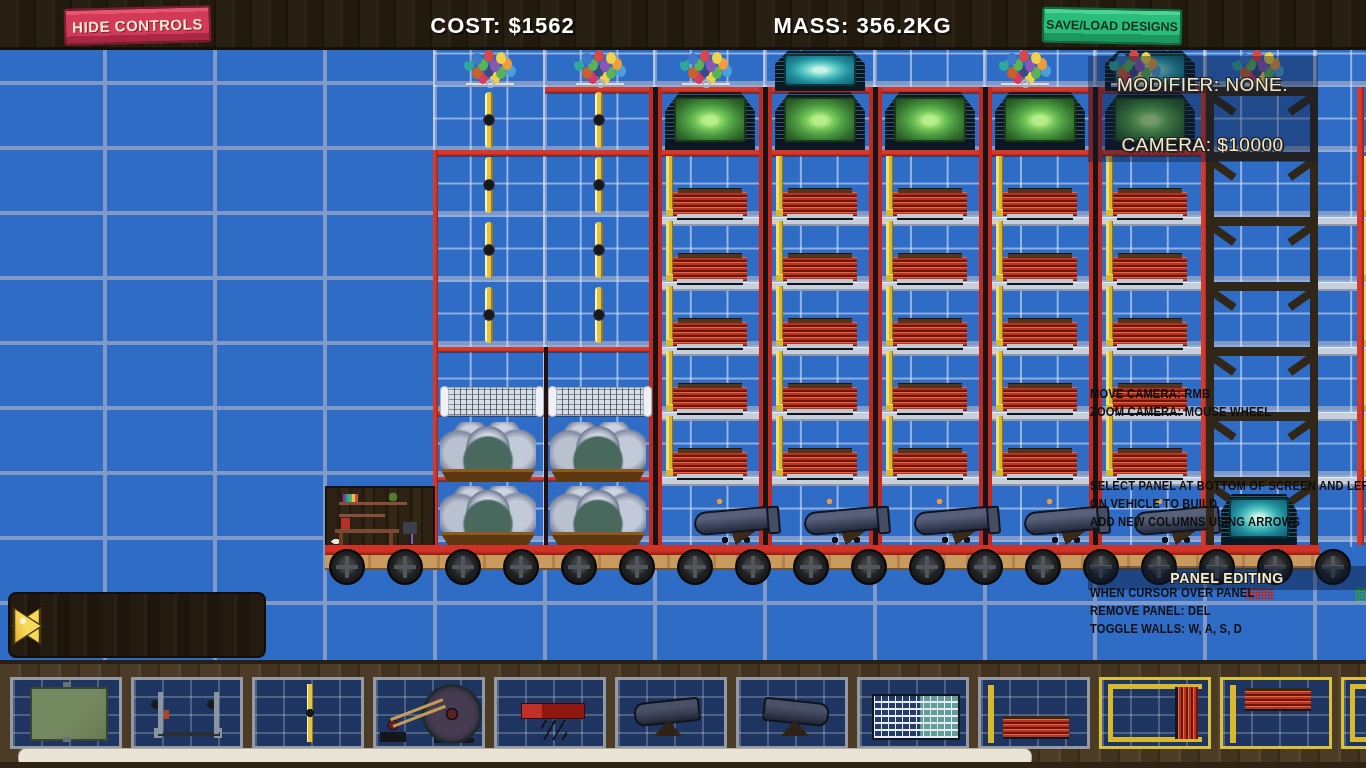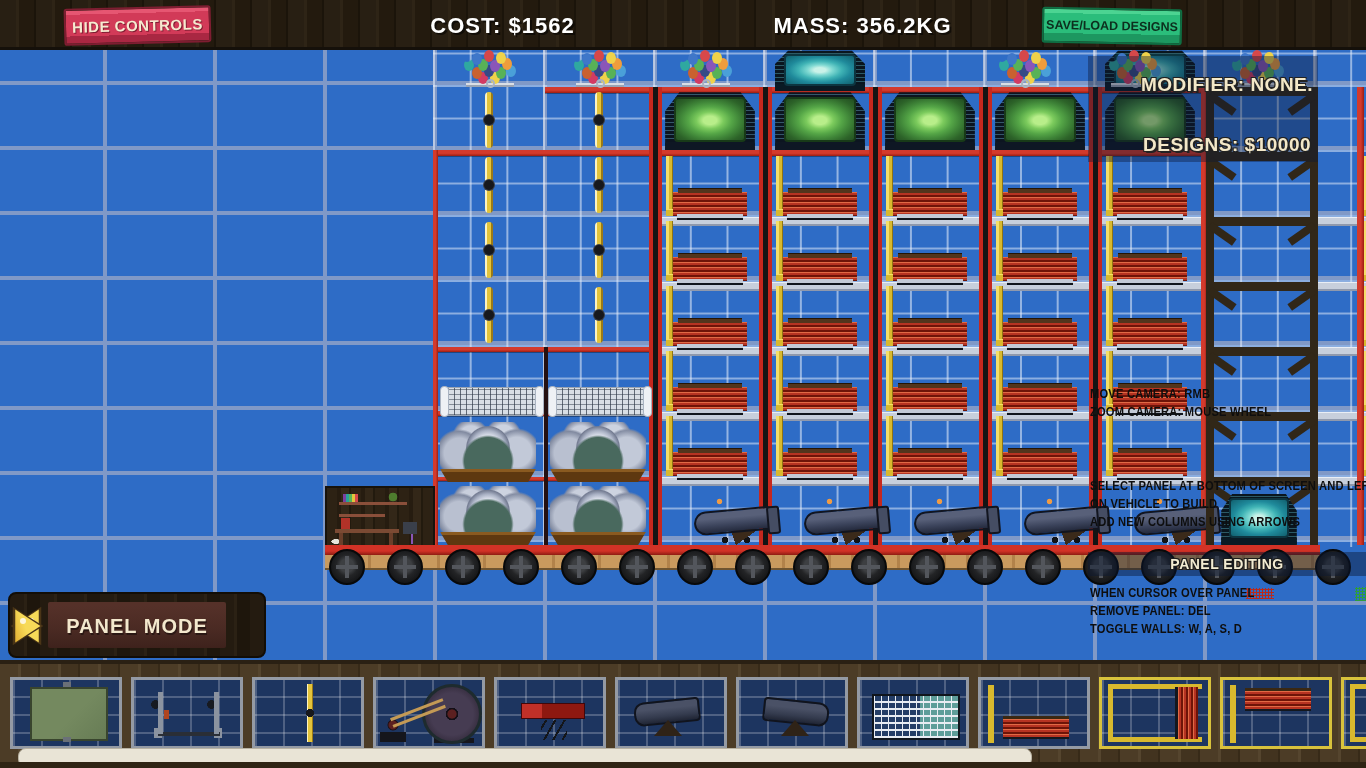--- a/index.html
+++ b/index.html
@@ -75,21 +75,21 @@
     linear-gradient(#3a3f4a,#3a3f4a) no-repeat 76px 34px/14px 12px,
     linear-gradient(#8a56b8,#8a56b8) no-repeat 84px 36px/2px 20px,
     radial-gradient(ellipse,#e8e6dd 0 45%,transparent 50%) no-repeat 2px 50px/14px 7px}
   .t-baseline{background:linear-gradient(180deg,#d23226 0 60%,#8e1c12 100%);border-bottom:2px solid #201008}
   .t-basewood{background:repeating-linear-gradient(90deg,#c99a5e 0 20px,#b2824a 20px 23px);border-bottom:2px solid #6e5430}
   .t-shade{background:rgba(12,24,52,.4)}
   .t-dotsred{background-image:radial-gradient(circle,#b82a1e 0 1px,transparent 1.4px);background-size:3px 3px}
   .t-dotsgreen{background-image:radial-gradient(circle,#2f9e3c 0 1px,transparent 1.4px);background-size:3px 3px}
   
   .hud{position:absolute;z-index:5;pointer-events:none}
-  .hud-big{left:1088px;width:278px;text-align:center;font-weight:700;font-size:19px;line-height:26px;color:#f3e8c8;letter-spacing:.5px;
+  .hud-big{left:1088px;width:229px;text-align:center;font-weight:400;font-size:19px;line-height:26px;color:#f3e8c8;letter-spacing:.5px;
     text-shadow:2px 2px 0 #222,-1px 1px 0 #222,1px -1px 0 #222,-1px -1px 0 #222}
   .hud-h{left:1088px;width:278px;height:24px;text-align:center;font-weight:700;font-size:14px;line-height:24px;color:#f3ecd2;letter-spacing:.5px;
     background:rgba(12,24,52,.45);text-shadow:1px 1px 0 #1c1c1c,-1px 1px 0 #1c1c1c,1px -1px 0 #1c1c1c,-1px -1px 0 #1c1c1c}
   .hud-line{left:1090px;width:300px;font-weight:700;font-size:12px;line-height:18px;color:#0e0e0e;letter-spacing:.2px;white-space:nowrap;transform:scaleX(.93);transform-origin:0 0}
   
   #topbar{position:absolute;left:0;top:0;width:1366px;height:50px;z-index:60;
     background:repeating-linear-gradient(90deg,#281f13 0 16px,#2e2416 16px 19px,#231a0e 19px 34px,#1b140a 34px 36px);border-bottom:3px solid #15100a;box-sizing:border-box}
   .btn{position:absolute;display:flex;align-items:center;justify-content:center;border-radius:3px;box-sizing:border-box;cursor:pointer}
   .btn-red{background:linear-gradient(180deg,#e65672 0 4px,#d23a58 4px 78%,#a92742 78% 100%);border:2px solid #7e1d31;color:#f6ead0;text-shadow:1px 1px 0 #7e1d31}
   .btn-green{background:linear-gradient(180deg,#4cd492 0 4px,#2bbd7b 4px 75%,#1d9760 75% 100%);border:2px solid #0f6e43;color:#0c2e1d}
@@ -307,41 +307,38 @@
       <div class="sp t-balloons" style="left: 678px; top: 50px; width: 56px; height: 36px;"></div>
       <div class="sp t-balloons" style="left: 997px; top: 50px; width: 56px; height: 36px;"></div>
       <div class="sp t-balloons" style="left: 1107px; top: 50px; width: 56px; height: 36px;"></div>
       <div class="sp t-balloons" style="left: 1230px; top: 50px; width: 56px; height: 36px;"></div>
       <div class="sp t-shade" style="left: 1088px; top: 56px; width: 230px; height: 106px;"></div>
       <div class="sp t-dotsred" style="left: 1246px; top: 588px; width: 28px; height: 11px;"></div>
       <div class="sp t-dotsgreen" style="left: 1355px; top: 587px; width: 11px; height: 14px;"></div>
     </div>
 
   <div class="hud hud-big" style="top:72px">MODIFIER: NONE.</div>
-  <div class="hud hud-big" style="top:132px">DESIGNS: $10000</div>
+  <div class="hud hud-big" style="top:132px">CAMERA: $10000</div>
 
   <div class="hud hud-line" style="top:385px">MOVE CAMERA: RMB</div>
   <div class="hud hud-line" style="top:403px">ZOOM CAMERA: MOUSE WHEEL</div>
 
   <div class="hud hud-line" style="top:477px">SELECT PANEL AT BOTTOM OF SCREEN AND LEFT CLICK</div>
   <div class="hud hud-line" style="top:495px">ON VEHICLE TO BUILD</div>
   <div class="hud hud-line" style="top:513px">ADD NEW COLUMNS USING ARROWS</div>
 
-  <div class="hud hud-h" style="top:552px">PANEL EDITING</div>
+  <div class="hud hud-h" style="top:566px">PANEL EDITING</div>
   <div class="hud hud-line" style="top:584px">WHEN CURSOR OVER PANEL</div>
   <div class="hud hud-line" style="top:602px">REMOVE PANEL: DEL</div>
   <div class="hud hud-line" style="top:620px">TOGGLE WALLS: W, A, S, D</div>
 
   <div id="modewidget">
     <div class="arrow arrow-left">
       <div class="arrow-out"></div>
       <div class="arrow-in"></div>
-    </div>
-    <div class="modeplank">
-      <div class="modelabel">PANEL MODE</div>
     </div>
     <div class="arrow arrow-right">
       <div class="arrow-out"></div>
       <div class="arrow-in"></div>
     </div>
   </div>
 </div>
 
 <div id="topbar">
   <div class="btn btn-red" style="left:64px;top:7px;width:147px;height:37px;font-size:15px;font-weight:700;letter-spacing:.5px;transform:rotate(-1.5deg)">HIDE CONTROLS</div>

